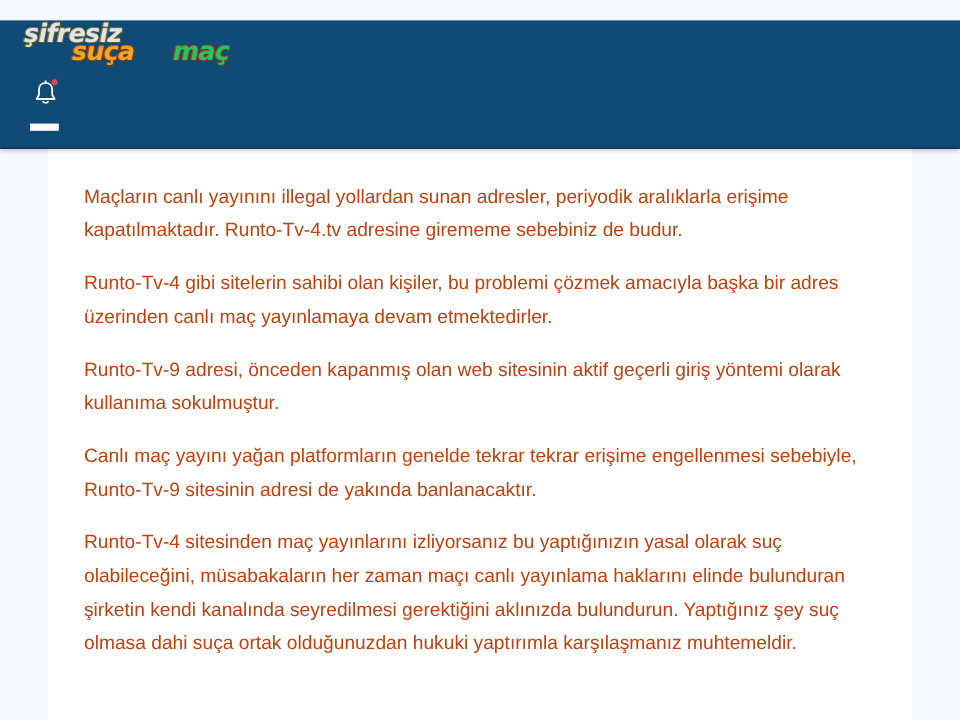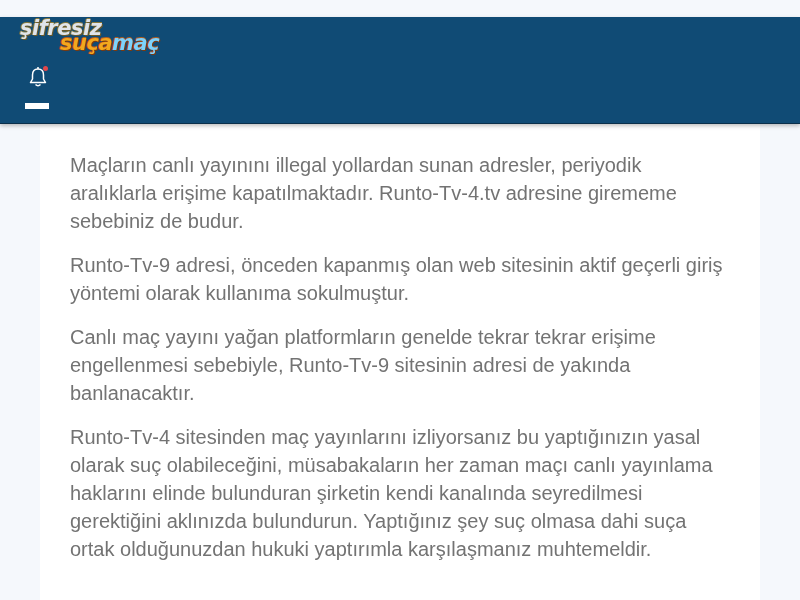--- a/index.html
+++ b/index.html
@@ -33,21 +33,21 @@
       text-shadow: 1px 1px 0 #6b5a2a, -1px 0 0 #8a7a3a, 0 -1px 0 #8a7a3a;
     }
     .logo .l2 {
       position: absolute; left: 40px; top: 14px;
       font-family: "DejaVu Sans", sans-serif;
       font-weight: bold; font-style: italic;
       font-size: 21px; letter-spacing: -0.5px;
       color: #f2a81d;
       text-shadow: 1px 1px 0 #7a3a10, -1px 0 0 #c23a2a, 0 -1px 0 #b8601a;
     }
-    .logo .l2 .red { color: #7dd3fc; }
+    .logo .l2 .red { color: #22c55e; padding-left: 32px; }
     .bell {
       position: absolute; left: 28px; top: 49px; width: 20px; height: 22px;
       cursor: pointer;
     }
     .bell .dot {
       position: absolute; left: 15px; top: 0px; width: 5px; height: 5px;
       border-radius: 50%; background: #e2474b;
     }
     .menu-bar {
       position: absolute; left: 25px; top: 86px; width: 24px; height: 6px;
@@ -60,21 +60,21 @@
     .card {
       position: absolute; left: 40px; top: 107px; width: 720px; height: 493px;
       background: #ffffff;
       padding: 44px 30px 0 30px;
     }
     .title {
       font-size: 23px; font-weight: normal; color: #1a1a1a;
       line-height: 32px; margin-bottom: 11px;
     }
     .para {
-      font-size: 20px; line-height: 28px; color: #737373;
+      font-size: 16px; line-height: 28px; color: #c2410c;
       margin-bottom: 16px; width: 660px;
     }
   </style>
 </head>
 <body>
 
 <div class="header">
   <a class="logo" title="şifresiz canlı maç">
     <span class="l1">şifresiz</span>
     <span class="l2"><span>suça</span><span class="red">maç</span></span>
@@ -89,16 +89,17 @@
     <span class="dot"></span>
   </div>
 
   <button class="menu-bar"></button>
 </div>
 
 <div class="side-left"></div>
 
 <main class="card">
   <p class="para">Maçların canlı yayınını illegal yollardan sunan adresler, periyodik aralıklarla erişime kapatılmaktadır. Runto-Tv-4.tv adresine girememe sebebiniz de budur.</p>
+  <p class="para">Runto-Tv-4 gibi sitelerin sahibi olan kişiler, bu problemi çözmek amacıyla başka bir adres üzerinden canlı maç yayınlamaya devam etmektedirler.</p>
   <p class="para">Runto-Tv-9 adresi, önceden kapanmış olan web sitesinin aktif geçerli giriş yöntemi olarak kullanıma sokulmuştur.</p>
   <p class="para">Canlı maç yayını yağan platformların genelde tekrar tekrar erişime engellenmesi sebebiyle, Runto-Tv-9 sitesinin adresi de yakında banlanacaktır.</p>
   <p class="para">Runto-Tv-4 sitesinden maç yayınlarını izliyorsanız bu yaptığınızın yasal olarak suç olabileceğini, müsabakaların her zaman maçı canlı yayınlama haklarını elinde bulunduran şirketin kendi kanalında seyredilmesi gerektiğini aklınızda bulundurun. Yaptığınız şey suç olmasa dahi suça ortak olduğunuzdan hukuki yaptırımla karşılaşmanız muhtemeldir.</p>
 </main>
 
 </body></html>

